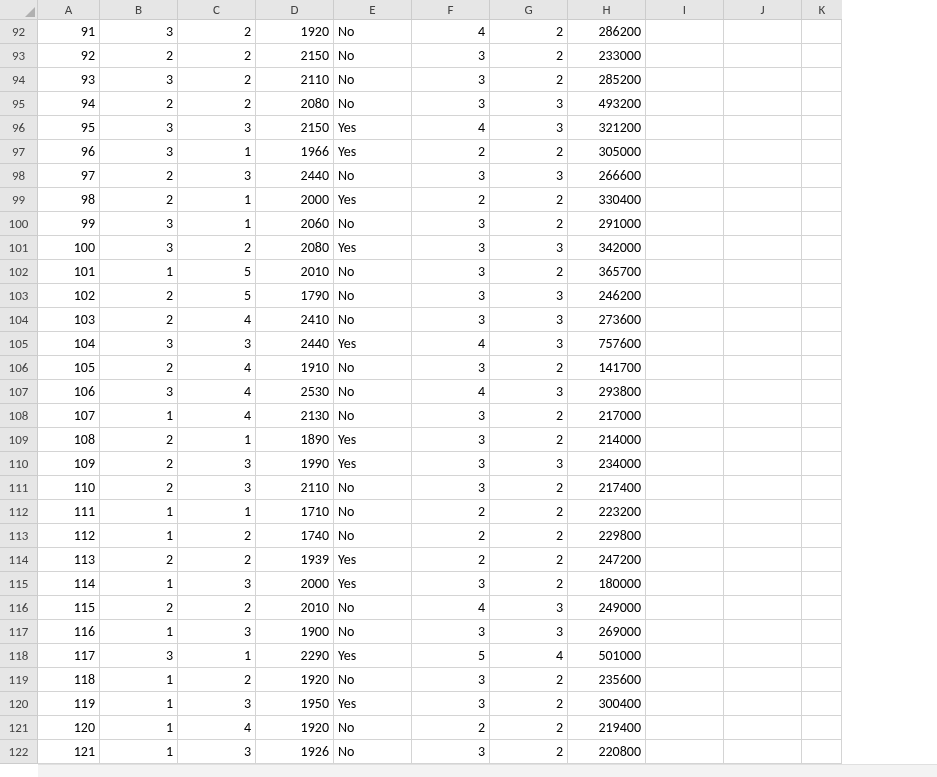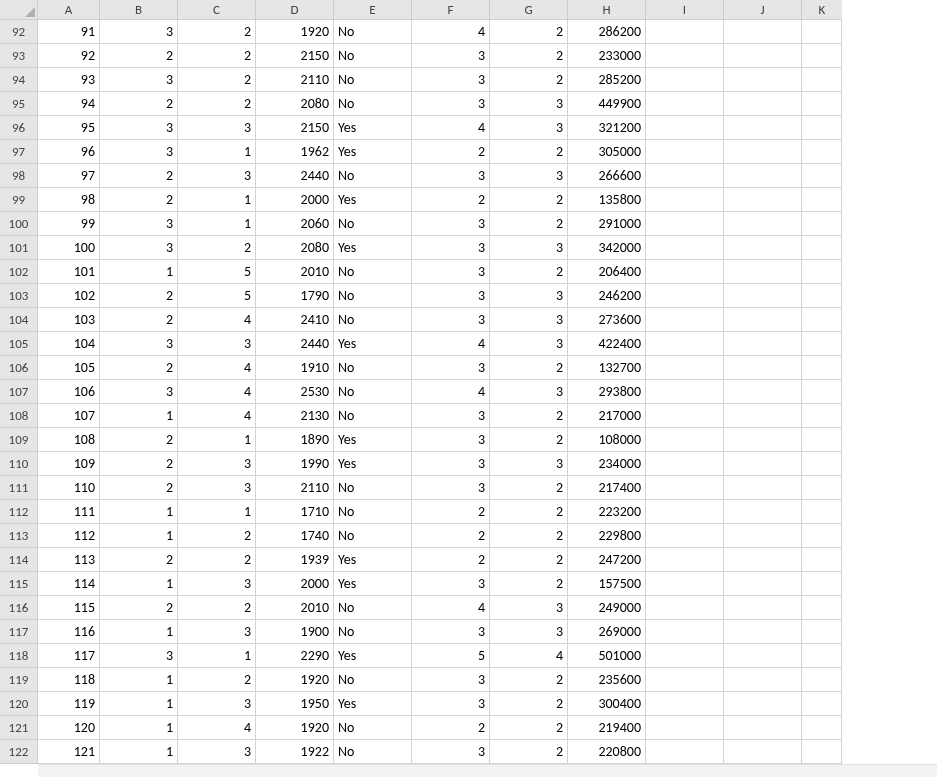--- a/index.html
+++ b/index.html
@@ -204,21 +204,21 @@
         <div class="cell w-K txt"></div>
       </div>
       <div class="row">
         <div class="cell w-A num">94</div>
         <div class="cell w-B num">2</div>
         <div class="cell w-C num">2</div>
         <div class="cell w-D num">2080</div>
         <div class="cell w-E txt">No</div>
         <div class="cell w-F num">3</div>
         <div class="cell w-G num">3</div>
-        <div class="cell w-H num">449900</div>
+        <div class="cell w-H num">493200</div>
         <div class="cell w-I txt"></div>
         <div class="cell w-J txt"></div>
         <div class="cell w-K txt"></div>
       </div>
       <div class="row">
         <div class="cell w-A num">95</div>
         <div class="cell w-B num">3</div>
         <div class="cell w-C num">3</div>
         <div class="cell w-D num">2150</div>
         <div class="cell w-E txt">Yes</div>
@@ -226,21 +226,21 @@
         <div class="cell w-G num">3</div>
         <div class="cell w-H num">321200</div>
         <div class="cell w-I txt"></div>
         <div class="cell w-J txt"></div>
         <div class="cell w-K txt"></div>
       </div>
       <div class="row">
         <div class="cell w-A num">96</div>
         <div class="cell w-B num">3</div>
         <div class="cell w-C num">1</div>
-        <div class="cell w-D num">1962</div>
+        <div class="cell w-D num">1966</div>
         <div class="cell w-E txt">Yes</div>
         <div class="cell w-F num">2</div>
         <div class="cell w-G num">2</div>
         <div class="cell w-H num">305000</div>
         <div class="cell w-I txt"></div>
         <div class="cell w-J txt"></div>
         <div class="cell w-K txt"></div>
       </div>
       <div class="row">
         <div class="cell w-A num">97</div>
@@ -256,21 +256,21 @@
         <div class="cell w-K txt"></div>
       </div>
       <div class="row">
         <div class="cell w-A num">98</div>
         <div class="cell w-B num">2</div>
         <div class="cell w-C num">1</div>
         <div class="cell w-D num">2000</div>
         <div class="cell w-E txt">Yes</div>
         <div class="cell w-F num">2</div>
         <div class="cell w-G num">2</div>
-        <div class="cell w-H num">135800</div>
+        <div class="cell w-H num">330400</div>
         <div class="cell w-I txt"></div>
         <div class="cell w-J txt"></div>
         <div class="cell w-K txt"></div>
       </div>
       <div class="row">
         <div class="cell w-A num">99</div>
         <div class="cell w-B num">3</div>
         <div class="cell w-C num">1</div>
         <div class="cell w-D num">2060</div>
         <div class="cell w-E txt">No</div>
@@ -295,21 +295,21 @@
         <div class="cell w-K txt"></div>
       </div>
       <div class="row">
         <div class="cell w-A num">101</div>
         <div class="cell w-B num">1</div>
         <div class="cell w-C num">5</div>
         <div class="cell w-D num">2010</div>
         <div class="cell w-E txt">No</div>
         <div class="cell w-F num">3</div>
         <div class="cell w-G num">2</div>
-        <div class="cell w-H num">206400</div>
+        <div class="cell w-H num">365700</div>
         <div class="cell w-I txt"></div>
         <div class="cell w-J txt"></div>
         <div class="cell w-K txt"></div>
       </div>
       <div class="row">
         <div class="cell w-A num">102</div>
         <div class="cell w-B num">2</div>
         <div class="cell w-C num">5</div>
         <div class="cell w-D num">1790</div>
         <div class="cell w-E txt">No</div>
@@ -334,34 +334,34 @@
         <div class="cell w-K txt"></div>
       </div>
       <div class="row">
         <div class="cell w-A num">104</div>
         <div class="cell w-B num">3</div>
         <div class="cell w-C num">3</div>
         <div class="cell w-D num">2440</div>
         <div class="cell w-E txt">Yes</div>
         <div class="cell w-F num">4</div>
         <div class="cell w-G num">3</div>
-        <div class="cell w-H num">422400</div>
+        <div class="cell w-H num">757600</div>
         <div class="cell w-I txt"></div>
         <div class="cell w-J txt"></div>
         <div class="cell w-K txt"></div>
       </div>
       <div class="row">
         <div class="cell w-A num">105</div>
         <div class="cell w-B num">2</div>
         <div class="cell w-C num">4</div>
         <div class="cell w-D num">1910</div>
         <div class="cell w-E txt">No</div>
         <div class="cell w-F num">3</div>
         <div class="cell w-G num">2</div>
-        <div class="cell w-H num">132700</div>
+        <div class="cell w-H num">141700</div>
         <div class="cell w-I txt"></div>
         <div class="cell w-J txt"></div>
         <div class="cell w-K txt"></div>
       </div>
       <div class="row">
         <div class="cell w-A num">106</div>
         <div class="cell w-B num">3</div>
         <div class="cell w-C num">4</div>
         <div class="cell w-D num">2530</div>
         <div class="cell w-E txt">No</div>
@@ -386,21 +386,21 @@
         <div class="cell w-K txt"></div>
       </div>
       <div class="row">
         <div class="cell w-A num">108</div>
         <div class="cell w-B num">2</div>
         <div class="cell w-C num">1</div>
         <div class="cell w-D num">1890</div>
         <div class="cell w-E txt">Yes</div>
         <div class="cell w-F num">3</div>
         <div class="cell w-G num">2</div>
-        <div class="cell w-H num">108000</div>
+        <div class="cell w-H num">214000</div>
         <div class="cell w-I txt"></div>
         <div class="cell w-J txt"></div>
         <div class="cell w-K txt"></div>
       </div>
       <div class="row">
         <div class="cell w-A num">109</div>
         <div class="cell w-B num">2</div>
         <div class="cell w-C num">3</div>
         <div class="cell w-D num">1990</div>
         <div class="cell w-E txt">Yes</div>
@@ -464,21 +464,21 @@
         <div class="cell w-K txt"></div>
       </div>
       <div class="row">
         <div class="cell w-A num">114</div>
         <div class="cell w-B num">1</div>
         <div class="cell w-C num">3</div>
         <div class="cell w-D num">2000</div>
         <div class="cell w-E txt">Yes</div>
         <div class="cell w-F num">3</div>
         <div class="cell w-G num">2</div>
-        <div class="cell w-H num">157500</div>
+        <div class="cell w-H num">180000</div>
         <div class="cell w-I txt"></div>
         <div class="cell w-J txt"></div>
         <div class="cell w-K txt"></div>
       </div>
       <div class="row">
         <div class="cell w-A num">115</div>
         <div class="cell w-B num">2</div>
         <div class="cell w-C num">2</div>
         <div class="cell w-D num">2010</div>
         <div class="cell w-E txt">No</div>
@@ -551,21 +551,21 @@
         <div class="cell w-G num">2</div>
         <div class="cell w-H num">219400</div>
         <div class="cell w-I txt"></div>
         <div class="cell w-J txt"></div>
         <div class="cell w-K txt"></div>
       </div>
       <div class="row">
         <div class="cell w-A num">121</div>
         <div class="cell w-B num">1</div>
         <div class="cell w-C num">3</div>
-        <div class="cell w-D num">1922</div>
+        <div class="cell w-D num">1926</div>
         <div class="cell w-E txt">No</div>
         <div class="cell w-F num">3</div>
         <div class="cell w-G num">2</div>
         <div class="cell w-H num">220800</div>
         <div class="cell w-I txt"></div>
         <div class="cell w-J txt"></div>
         <div class="cell w-K txt"></div>
       </div>
     </div>
 

